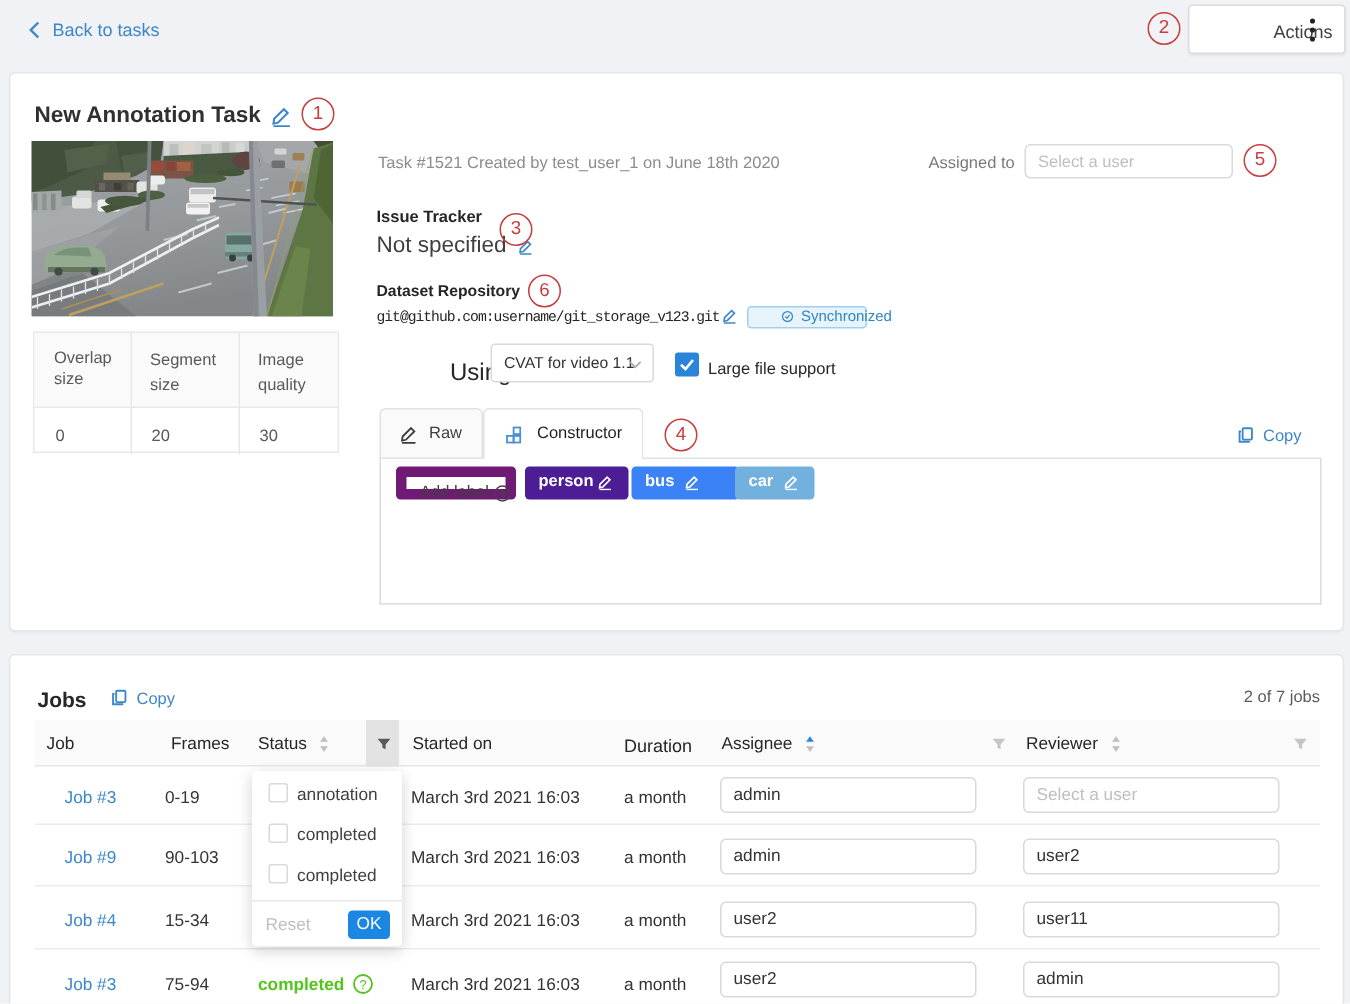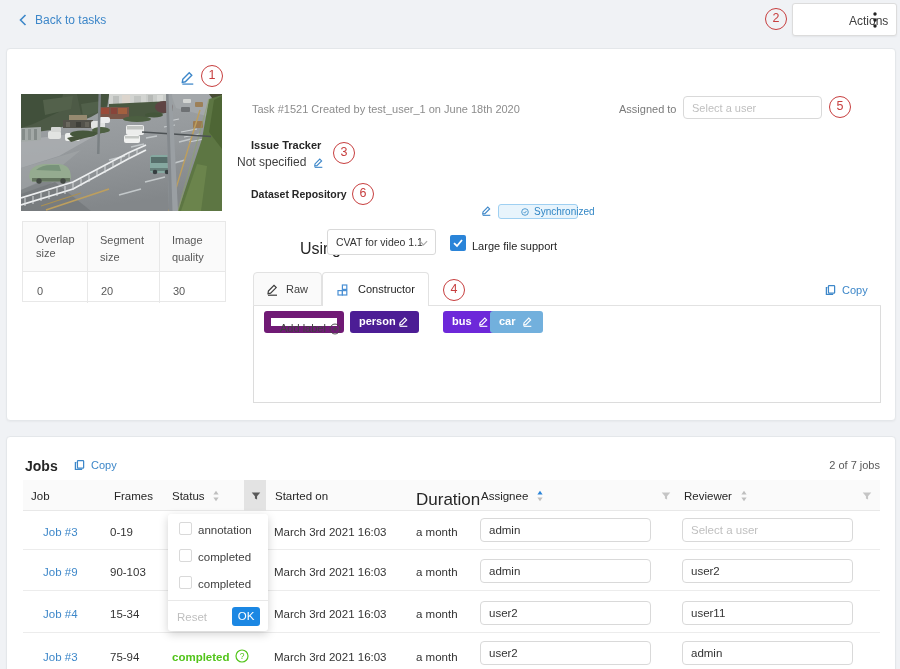--- a/index.html
+++ b/index.html
@@ -33,20 +33,21 @@
       <svg width="16" height="22" viewBox="0 0 16 22">
           <circle cx="8" cy="5" r="1.7" fill="#222"></circle>
           <circle cx="8" cy="11" r="1.7" fill="#222"></circle>
           <circle cx="8" cy="17" r="1.7" fill="#222"></circle>
         </svg>
     </span>
   </div>
 
   <div class="card" style="left:6px; top:48px; width:890px; height:373px;"></div>
 
+  <div class="abs" style="left:23px; top:68px; font-size:15px; font-weight:bold; color:#303030;">New Annotation Task</div>
   <svg class="abs" width="15" height="15" viewBox="0 0 13 13" style="left:180px; top:70px;">
     <path d="M2.4 8 L8 2.4 L10.2 4.6 L4.6 10.2 L2 10.8 Z" fill="none" stroke="#3d87c9" stroke-width="1.2"></path>
     <line x1="2" y1="12.2" x2="11.5" y2="12.2" stroke="#3d87c9" stroke-width="1.1"></line>
   </svg>
   <div class="num" style="left:201px; top:65px;">1</div>
 
   <svg class="abs" width="201" height="117" viewBox="0 0 201 117" style="left:21px; top:94px;">
     <defs>
       <linearGradient id="road" x1="0" y1="0" x2="0.25" y2="1">
         <stop offset="0" stop-color="#a2a6a9"></stop>
@@ -202,30 +203,31 @@
 
   <div class="abs gray" style="left:252px; top:103px; font-size:11px;">Task #1521 Created by test_user_1 on June 18th 2020</div>
 
   <div class="abs" style="left:619px; top:103px; font-size:11px; color:#7a7a7a;">Assigned to</div>
   <div class="inp" style="left:683px; top:96px; width:139px; height:23px; font-size:11px;">
       <span class="ph">Select a user</span>
     </div>
   <div class="num" style="left:829px; top:96px;">5</div>
 
   <div class="abs" style="left:251px; top:139px; font-size:11px; font-weight:bold; color:#262626;">Issue Tracker</div>
-  <div class="abs" style="left:237px; top:155px; font-size:12px; color:#404040;">Not specified
+  <div class="abs" style="left:251px; top:155px; font-size:15px; color:#404040;">Not specified
     <svg class="ic" width="11" height="11" viewBox="0 0 13 13" style="margin-left:3px;">
         <path d="M2.4 8 L8 2.4 L10.2 4.6 L4.6 10.2 L2 10.8 Z" fill="none" stroke="#3d87c9" stroke-width="1.3"></path>
         <line x1="2" y1="12.2" x2="11" y2="12.2" stroke="#3d87c9" stroke-width="1.3"></line>
       </svg>
   </div>
   <div class="num" style="left:333px; top:142px;">3</div>
 
   <div class="abs" style="left:251px; top:188px; font-size:10.5px; font-weight:bold; color:#262626;">Dataset Repository</div>
   <div class="num" style="left:352px; top:183px;">6</div>
+  <div class="abs" style="left:251px; top:206px; font-size:9.8px; letter-spacing:-0.68px; font-family:'Liberation Mono',monospace; color:#262626;">git@github.com:username/git_storage_v123.git</div>
   <svg class="abs" width="11" height="11" viewBox="0 0 13 13" style="left:481px; top:205px;">
       <path d="M2.4 8 L8 2.4 L10.2 4.6 L4.6 10.2 L2 10.8 Z" fill="none" stroke="#3d87c9" stroke-width="1.3"></path>
       <line x1="2" y1="12.2" x2="11" y2="12.2" stroke="#3d87c9" stroke-width="1.3"></line>
     </svg>
   <div class="abs" style="left:498px; top:204px; width:80px; height:15px; background:#e8f4fc; border:1px solid #9fd0f2; border-radius:3px; font-size:10px; color:#3186c5; line-height:13px; white-space:nowrap; padding-left:22px;">
     <svg class="ic" width="8" height="8" viewBox="0 0 14 14" style="vertical-align:-0.5px; margin-right:5px;">
         <circle cx="7" cy="7" r="5.8" fill="none" stroke="#3186c5" stroke-width="1.4"></circle>
         <path d="M4.5 7 L6.4 9 L9.6 5.2" fill="none" stroke="#3186c5" stroke-width="1.4"></path>
       </svg>Synchronized</div>
 
@@ -278,21 +280,21 @@
         <path d="M7 4 L7 10 M4 7 L10 7" stroke="#444" stroke-width="1.1"></path>
       </svg>
   </div>
   <div class="abs chip" style="left:350px; top:311px; width:69px; height:22px; background:#4c1d95; border-radius:3px; font-size:11px; color:#fff; font-weight:600;">
     <span class="abs" style="left:9px; top:4px;">person</span>
     <svg class="abs" width="11" height="11" viewBox="0 0 13 13" style="left:48px; top:5px;">
         <path d="M2.4 8 L8 2.4 L10.2 4.6 L4.6 10.2 L2 10.8 Z" fill="none" stroke="#fff" stroke-width="1.3"></path>
         <line x1="2" y1="12.2" x2="11" y2="12.2" stroke="#fff" stroke-width="1.3"></line>
       </svg>
   </div>
-  <div class="abs chip" style="left:443px; top:311px; width:72px; height:22px; background:#6d28d9; border-radius:3px; font-size:11px; color:#fff; font-weight:600;">
+  <div class="abs chip" style="left:421px; top:311px; width:72px; height:22px; background:#3b82f6; border-radius:3px; font-size:11px; color:#fff; font-weight:600;">
     <span class="abs" style="left:9px; top:4px;">bus</span>
     <svg class="abs" width="11" height="11" viewBox="0 0 13 13" style="left:35px; top:5px;">
         <path d="M2.4 8 L8 2.4 L10.2 4.6 L4.6 10.2 L2 10.8 Z" fill="none" stroke="#fff" stroke-width="1.3"></path>
         <line x1="2" y1="12.2" x2="11" y2="12.2" stroke="#fff" stroke-width="1.3"></line>
       </svg>
   </div>
   <div class="abs chip" style="left:490px; top:311px; width:53px; height:22px; background:#72b0dd; border-radius:3px; font-size:11px; color:#fff; font-weight:600;">
     <span class="abs" style="left:9px; top:4px;">car</span>
     <svg class="abs" width="11" height="11" viewBox="0 0 13 13" style="left:32px; top:5px;">
         <path d="M2.4 8 L8 2.4 L10.2 4.6 L4.6 10.2 L2 10.8 Z" fill="none" stroke="#fff" stroke-width="1.3"></path>
@@ -316,21 +318,21 @@
   <div class="abs hdr" style="left:114px; top:490px; font-size:11.5px; color:#262626;">Frames</div>
   <div class="abs hdr" style="left:172px; top:490px; font-size:11.5px; color:#262626;">Status</div>
   <svg class="abs" width="8" height="12" viewBox="0 0 10 16" style="left:212px; top:490px;">
       <path d="M5 1 L8.5 6 L1.5 6 Z" fill="#bfbfbf"></path>
       <path d="M5 15 L8.5 10 L1.5 10 Z" fill="#bfbfbf"></path>
     </svg>
   <svg class="abs" width="10" height="10" viewBox="0 0 14 14" style="left:251px; top:491px;">
       <path d="M1 2 L13 2 L8.5 7.5 L8.5 12 L5.5 10.5 L5.5 7.5 Z" fill="#595959"></path>
     </svg>
   <div class="abs hdr" style="left:275px; top:490px; font-size:11.5px; color:#262626;">Started on</div>
-  <div class="abs hdr" style="left:416px; top:490px; font-size:17px; color:#262626;">Duration</div>
+  <div class="abs hdr" style="left:416px; top:490px; font-size:12px; color:#262626;">Duration</div>
   <div class="abs hdr" style="left:481px; top:490px; font-size:11.5px; color:#262626;">Assignee</div>
   <svg class="abs" width="8" height="12" viewBox="0 0 10 16" style="left:536px; top:490px;">
       <path d="M5 1 L8.5 6 L1.5 6 Z" fill="#2a84d8"></path>
       <path d="M5 15 L8.5 10 L1.5 10 Z" fill="#bfbfbf"></path>
     </svg>
   <svg class="abs" width="10" height="10" viewBox="0 0 14 14" style="left:661px; top:491px;">
       <path d="M1 2 L13 2 L8.5 7.5 L8.5 12 L5.5 10.5 L5.5 7.5 Z" fill="#c5c5c5"></path>
     </svg>
   <div class="abs hdr" style="left:684px; top:490px; font-size:11.5px; color:#262626;">Reviewer</div>
   <svg class="abs" width="8" height="12" viewBox="0 0 10 16" style="left:740px; top:490px;">

